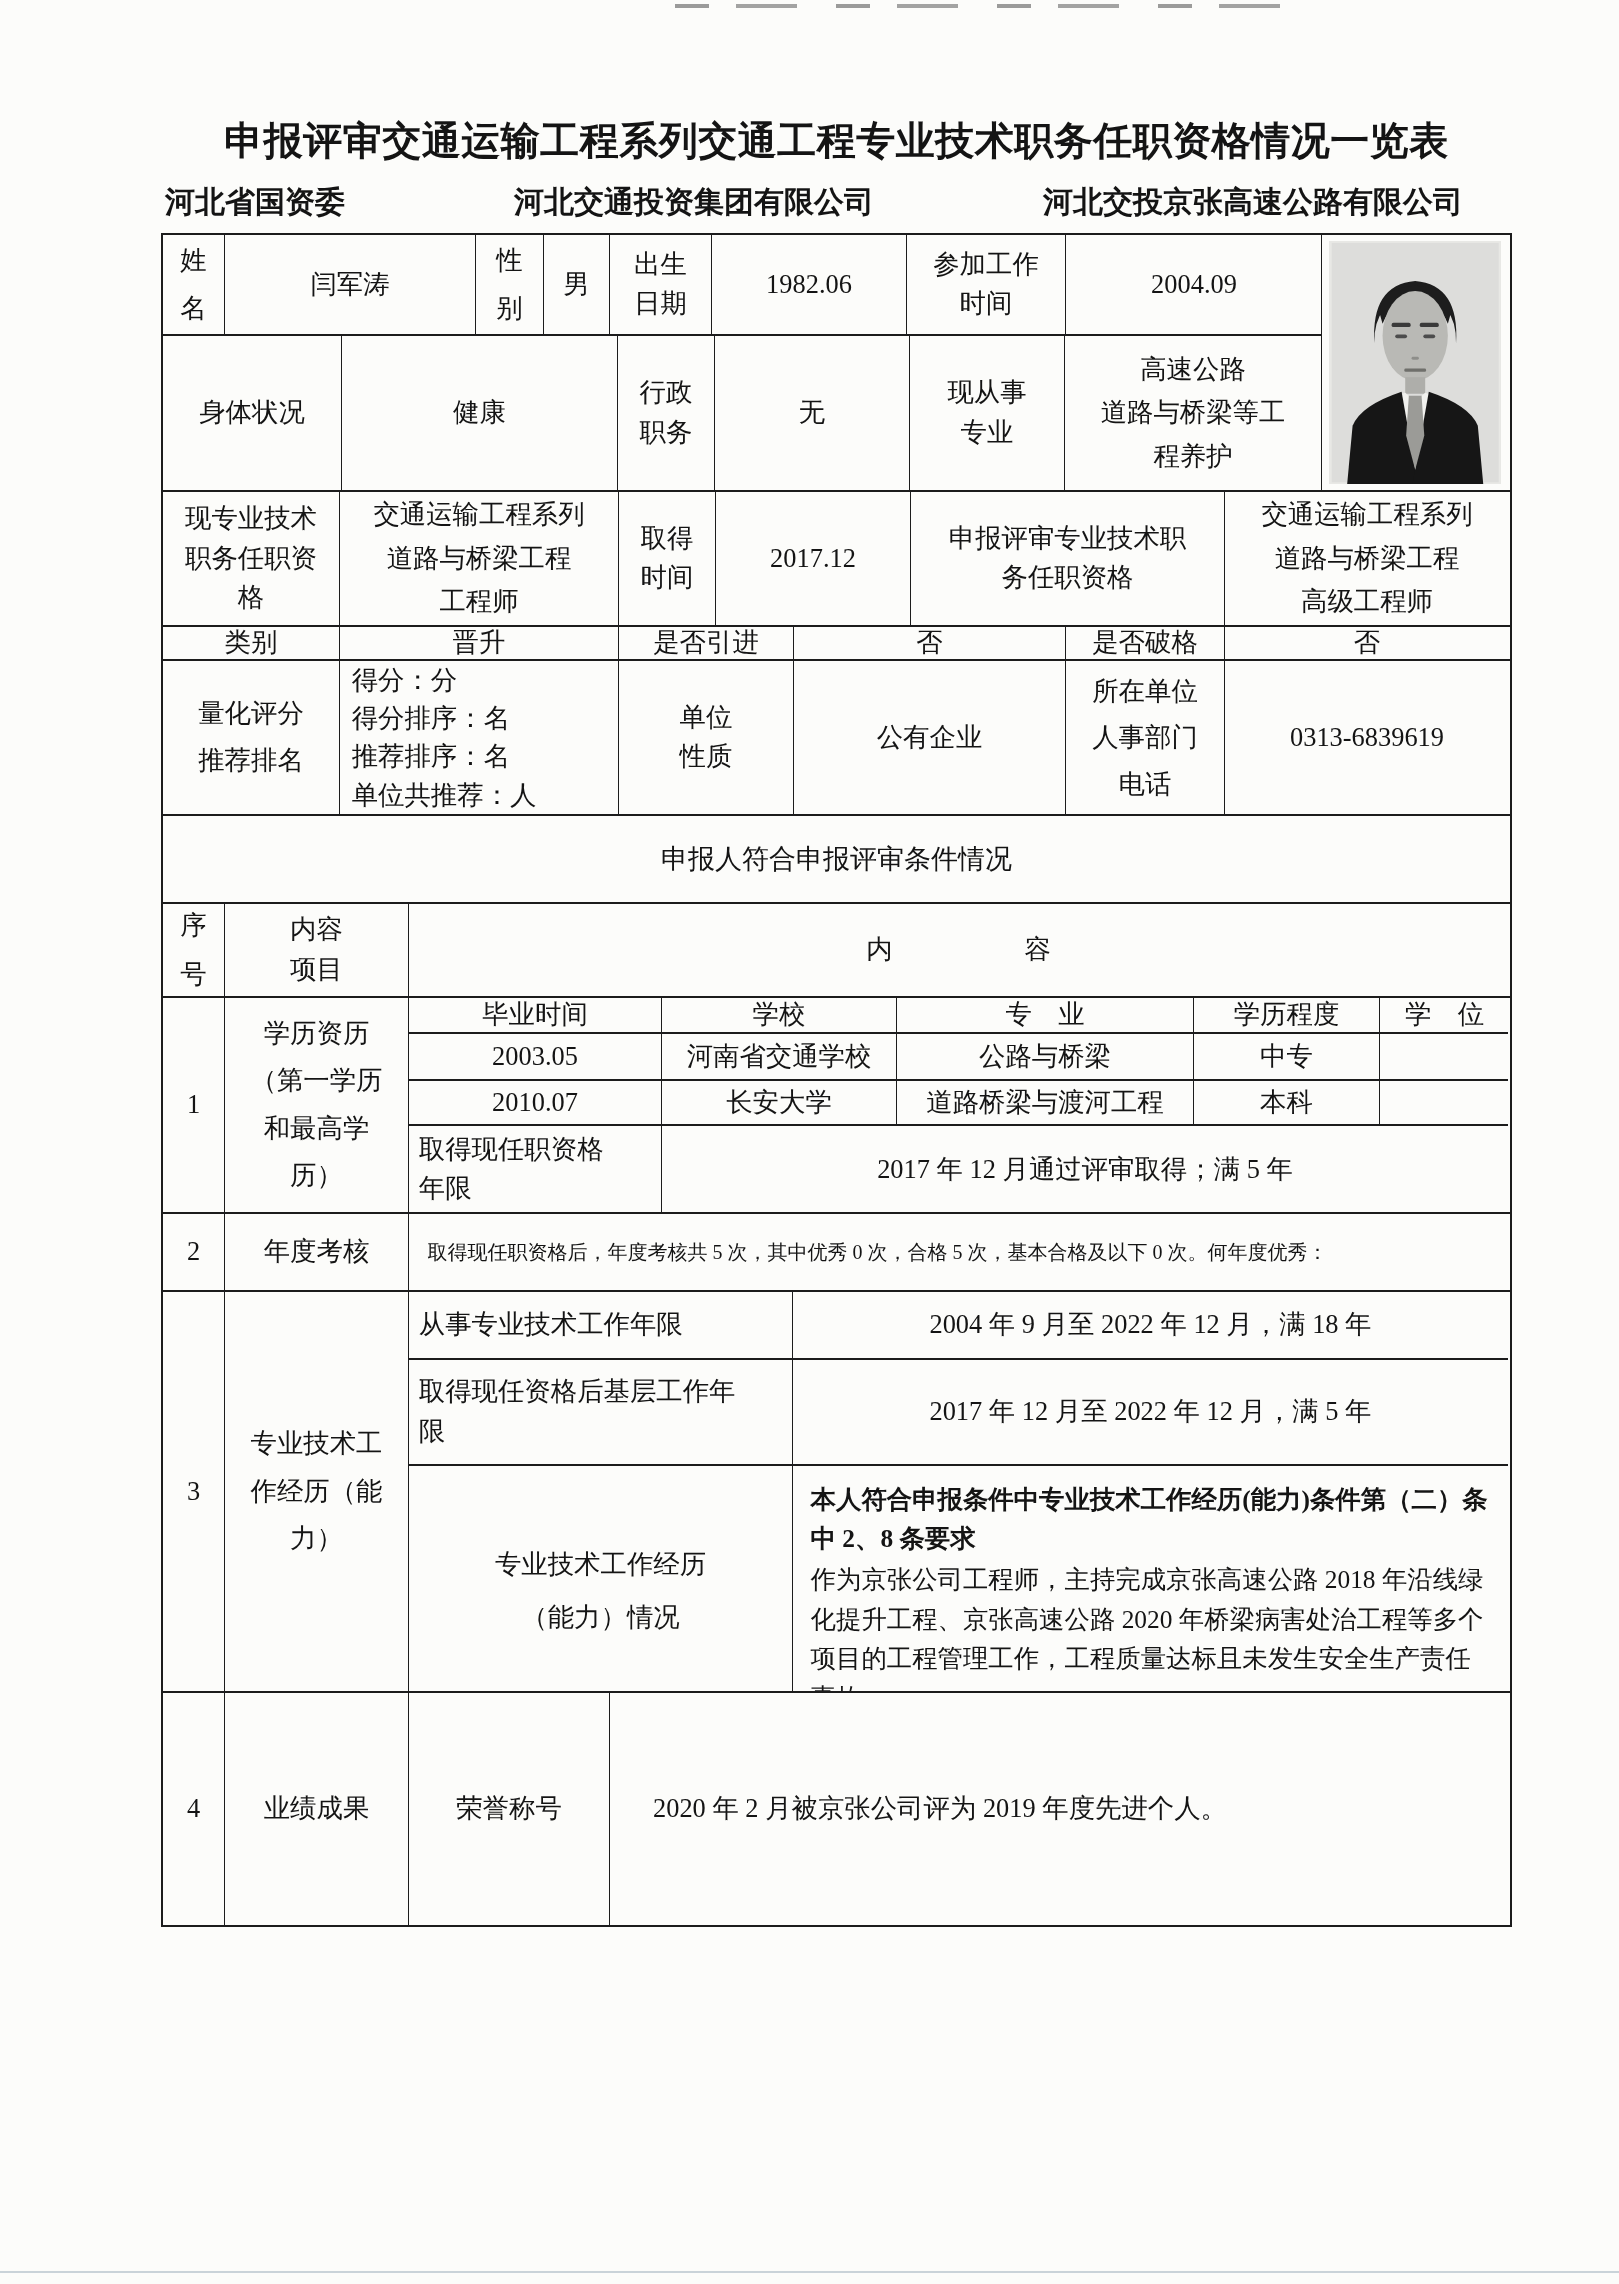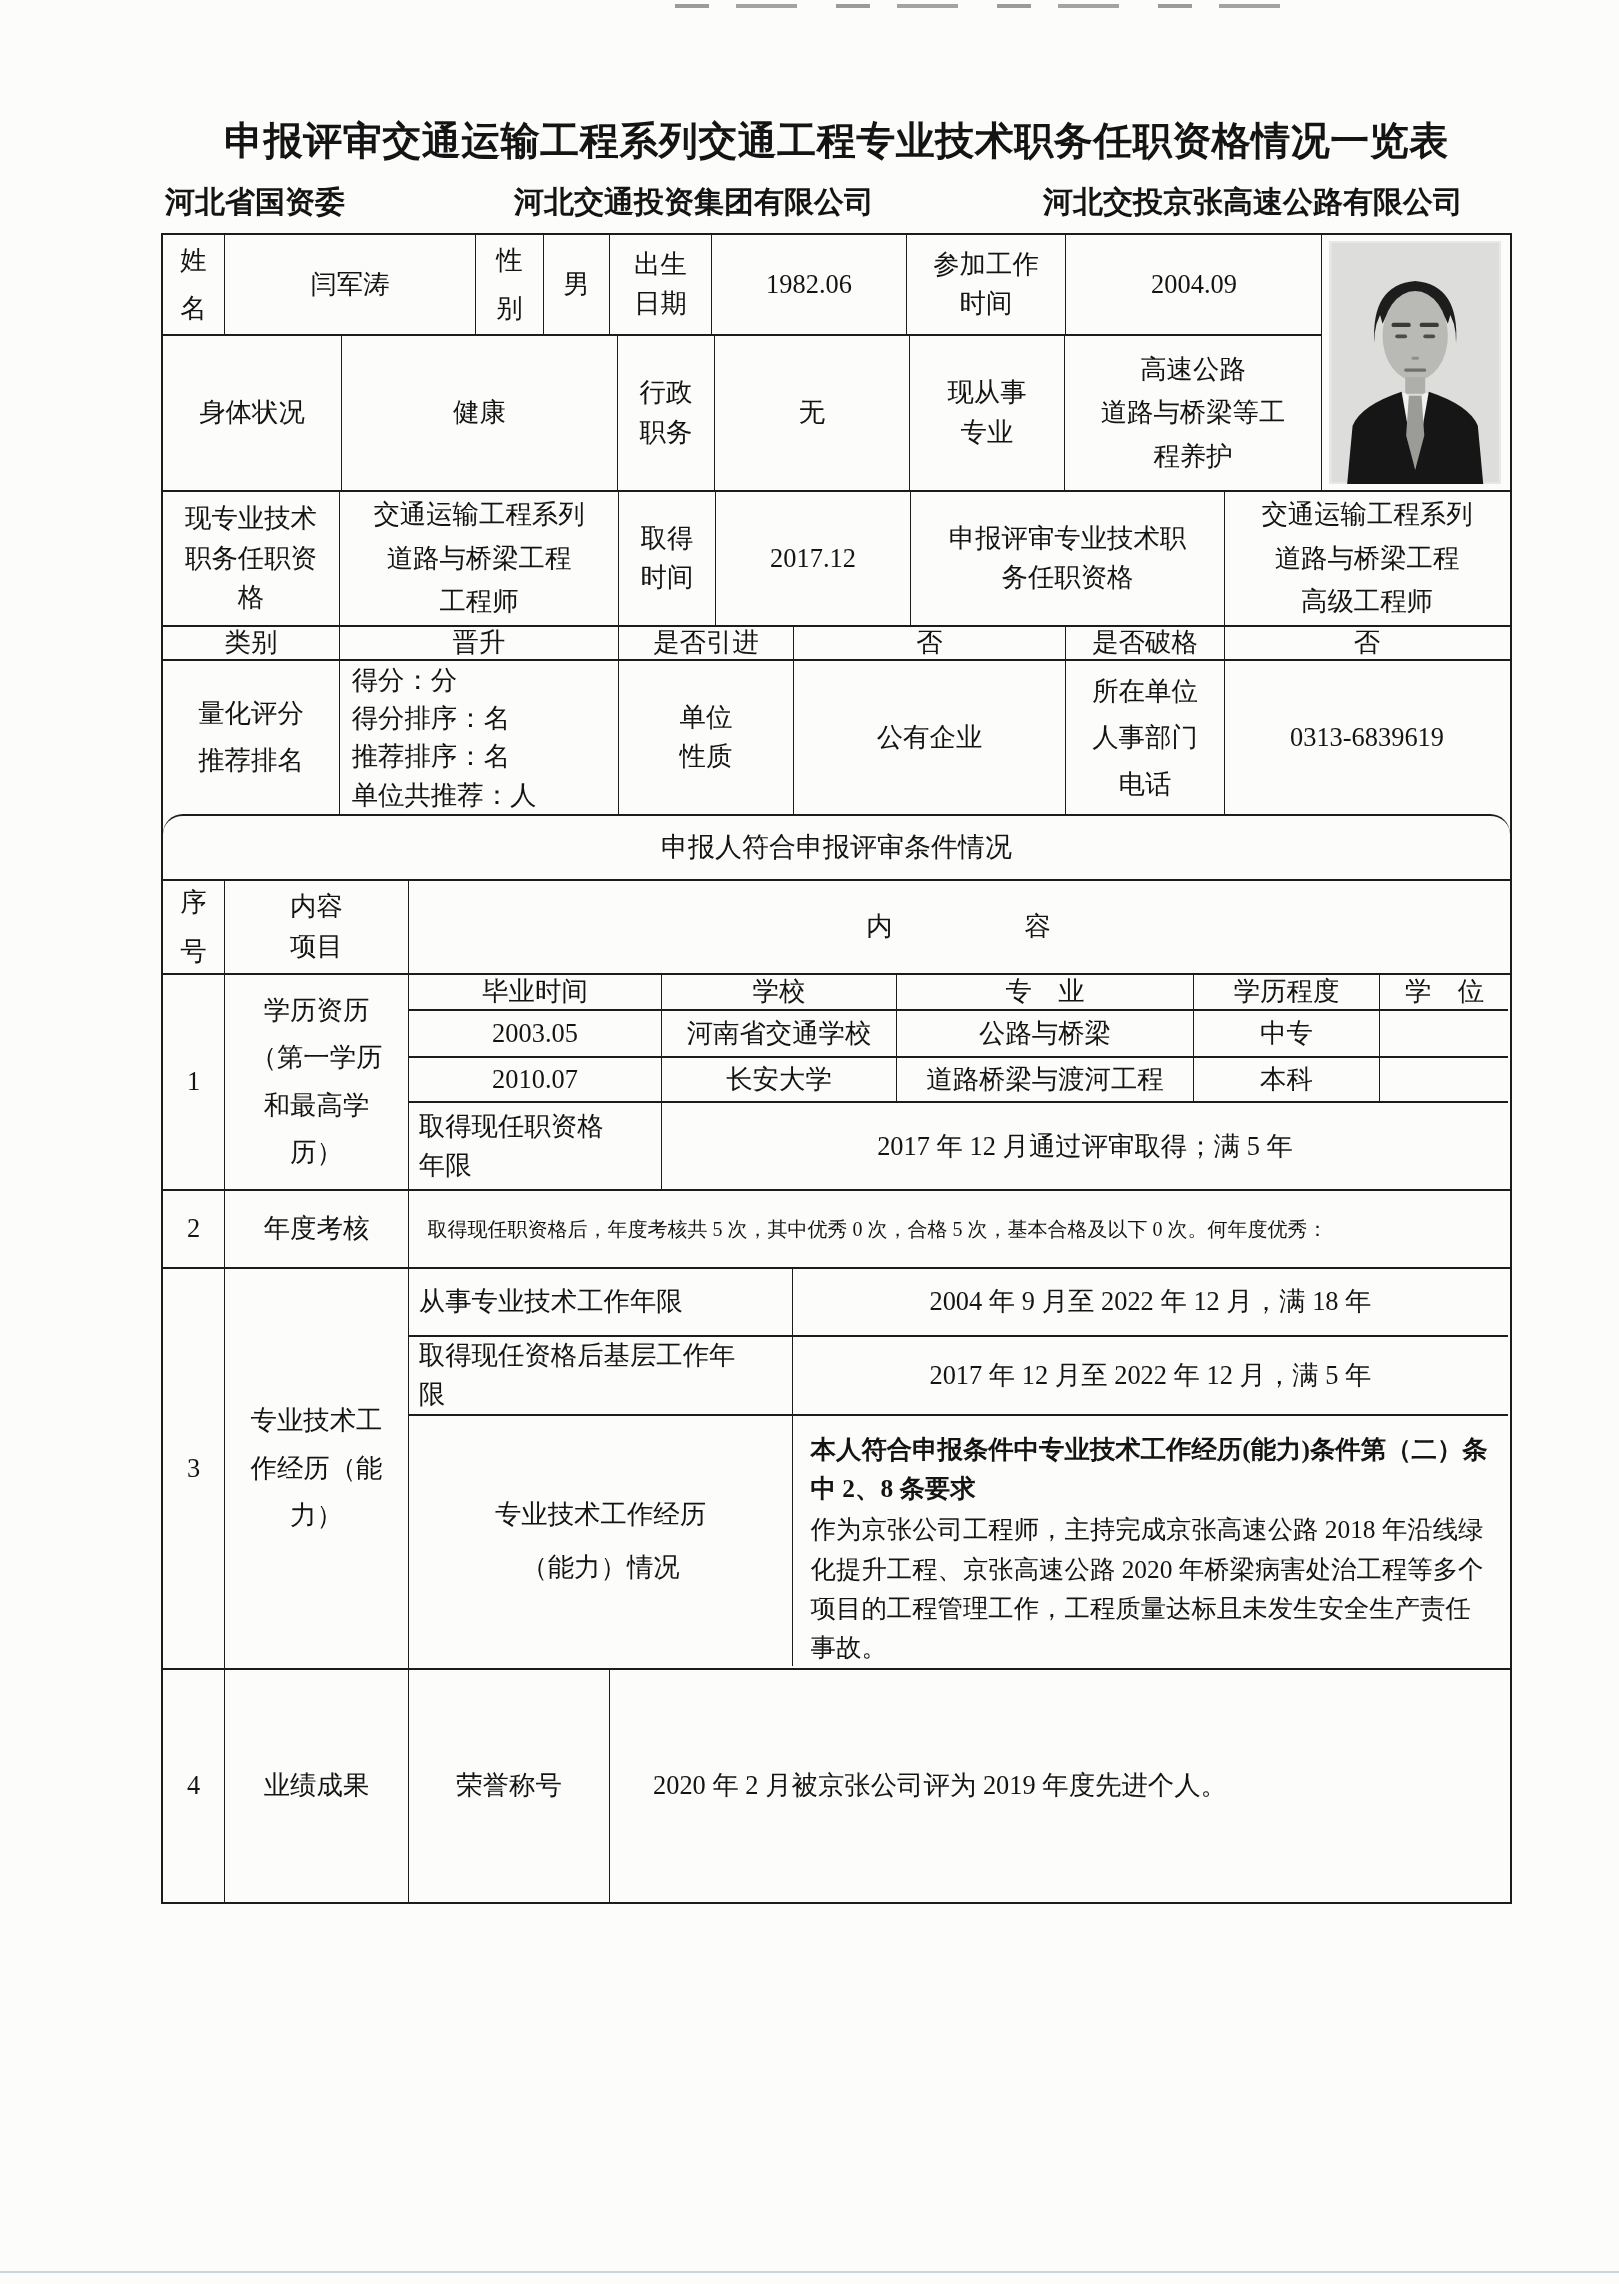--- a/index.html
+++ b/index.html
@@ -190,21 +190,21 @@
     </div>
     <div class="cell pre">单位
 性质</div>
     <div class="cell">公有企业</div>
     <div class="cell pre" style="line-height:1.75;">所在单位
 人事部门
 电话</div>
     <div class="cell">0313-6839619</div>
   </div>
 
-  <div class="band bt" style="grid-template-columns:1fr; height:65px;border-radius:20px;">
+  <div class="band bt" style="grid-template-columns:1fr; height:88px;">
     <div class="cell" style="font-size:27px;">申报人符合申报评审条件情况</div>
   </div>
 
   <div class="band bt" style="grid-template-columns:61px 184px 1100px; height:94px;">
     <div class="cell pre tall">序
 号</div>
     <div class="cell pre">内容
 项目</div>
     <div class="cell pre">内　　　　　容</div>
   </div>
@@ -254,21 +254,21 @@
   <div class="band bt" style="grid-template-columns:61px 184px 1100px; height:401px;">
     <div class="cell">3</div>
     <div class="cell pre lh180">专业技术工
 作经历（能
 力）</div>
     <div class="rightwrap">
       <div class="nband" style="grid-template-columns:383px 716px; height:66px;">
         <div class="cell left pl">从事专业技术工作年限</div>
         <div class="cell">2004 年 9 月至 2022 年 12 月，满 18 年</div>
       </div>
-      <div class="nband bt" style="grid-template-columns:383px 716px; height:79px;">
+      <div class="nband bt" style="grid-template-columns:383px 716px; height:106px;">
         <div class="cell pre left pl">取得现任资格后基层工作年
 限</div>
         <div class="cell">2017 年 12 月至 2022 年 12 月，满 5 年</div>
       </div>
       <div class="nband bt" style="grid-template-columns:383px 716px; height:252px;">
         <div class="cell pre" style="line-height:2;">专业技术工作经历
 （能力）情况</div>
         <div class="cell expcell">
           <div class="exp-bold">本人符合申报条件中专业技术工作经历(能力)条件第（二）条中 2、8 条要求</div>
           <div>作为京张公司工程师，主持完成京张高速公路 2018 年沿线绿化提升工程、京张高速公路 2020 年桥梁病害处治工程等多个项目的工程管理工作，工程质量达标且未发生安全生产责任事故。</div>

